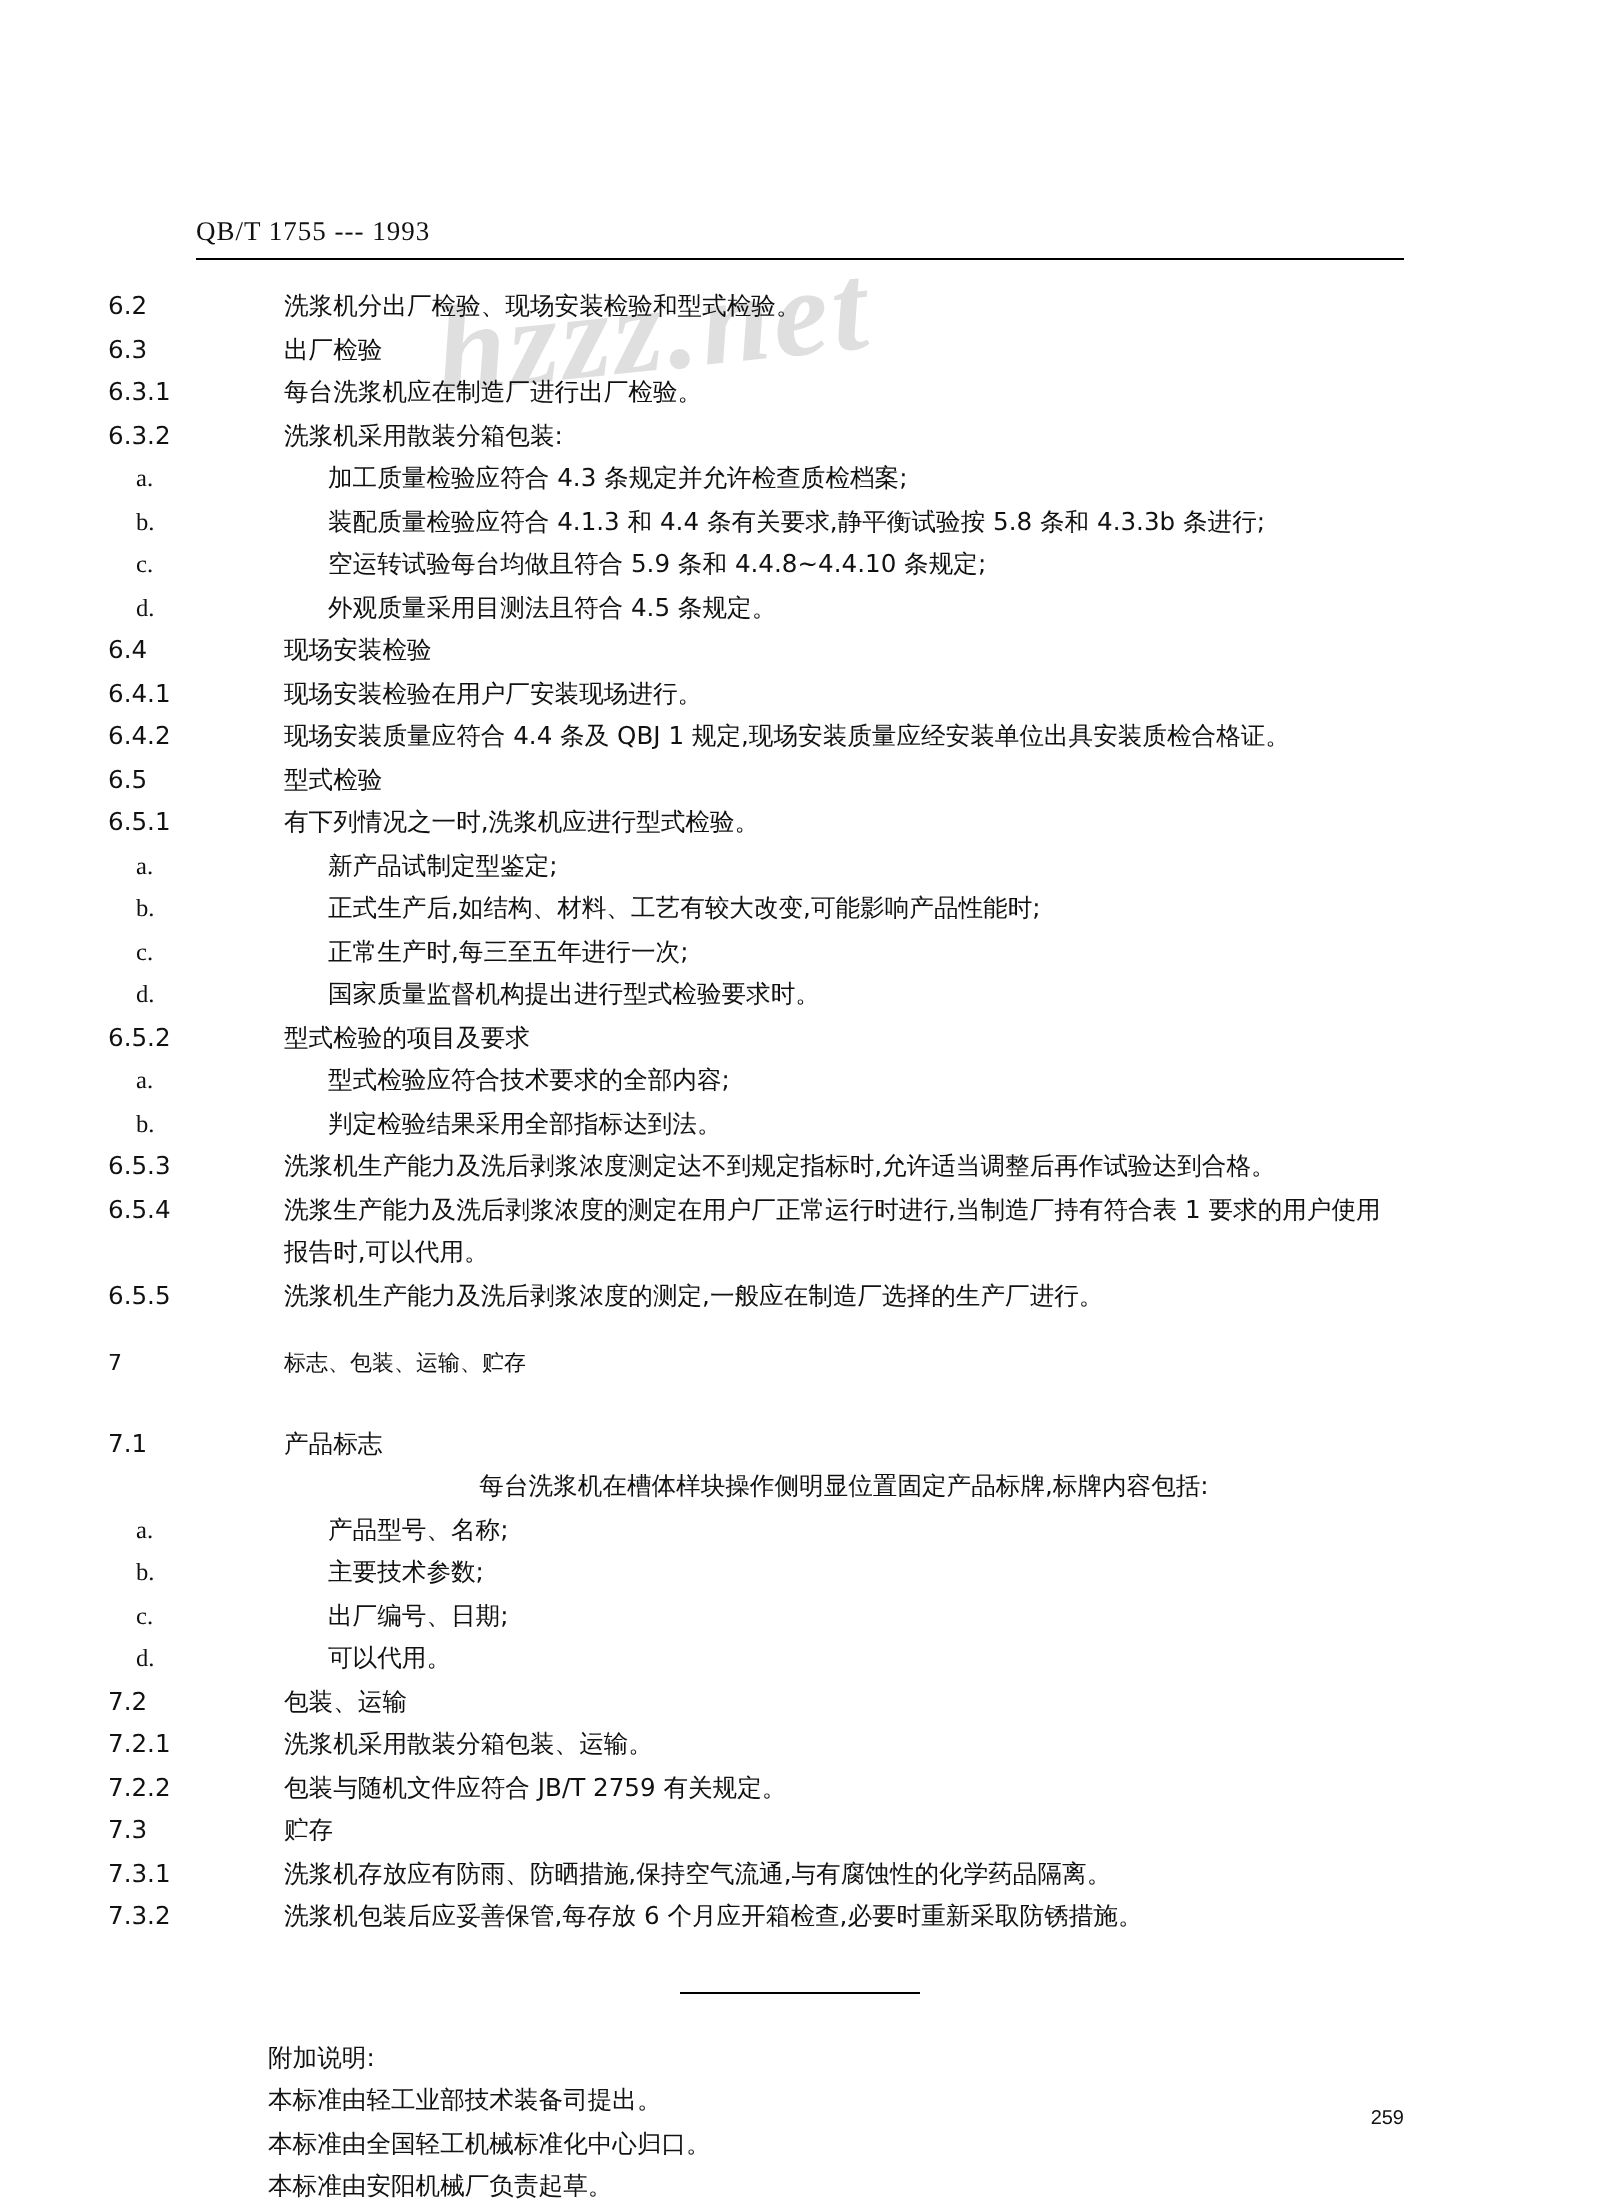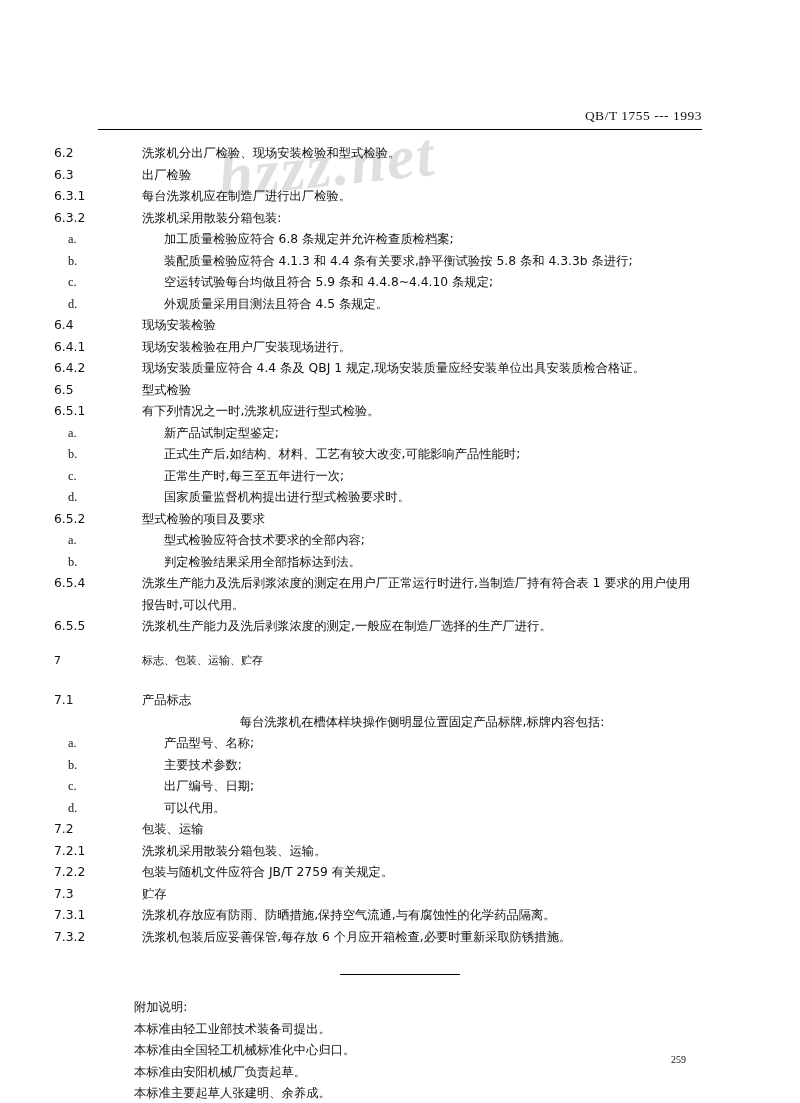--- a/index.html
+++ b/index.html
@@ -22,21 +22,21 @@
     height: 1103px;
     background: #fff;
   }
   .content {
     position: absolute;
     left: 98px;
     top: 108px;
     width: 604px;
   }
   .header {
-    text-align: right;
+    text-align: left;
     font-size: 13.5px;
     letter-spacing: 0.5px;
     padding-bottom: 5px;
     font-family: "Liberation Serif", "DejaVu Serif", serif;
   }
   .rule {
     border-bottom: 1.4px solid #000;
     margin-bottom: 13px;
   }
   .body-text {
@@ -83,24 +83,24 @@
     border-bottom: 1.2px solid #000;
     vertical-align: middle;
   }
   .appendix {
     padding-left: 36px;
     font-size: 12.3px;
     line-height: 21.5px;
   }
   .pagenum {
     position: absolute;
-    right: 114px;
+    right: 98px;
     bottom: 38px;
     font-size: 10px;
-    font-family: Liberation Serif, serif;
+    font-family: Liberation Sans, sans-serif;
   }
   .watermark {
     position: absolute;
     left: 218px;
     top: 130px;
     font-size: 62px;
     font-weight: bold;
     font-style: italic;
     font-family: "Liberation Serif", "DejaVu Serif", serif;
     color: rgba(150, 150, 150, 0.30);
@@ -123,36 +123,37 @@
     <div class="header">
       <span>QB/T  1755 --- 1993</span>
     </div>
     <div class="rule"></div>
 
     <div class="body-text" id="body-container">
         <div class="line hang"><span class="numwide">6.2</span><span>洗浆机分出厂检验、现场安装检验和型式检验。</span></div>
         <div class="line hang"><span class="numwide">6.3</span><span>出厂检验</span></div>
         <div class="line hang"><span class="numwide">6.3.1</span><span>每台洗浆机应在制造厂进行出厂检验。</span></div>
         <div class="line hang"><span class="numwide">6.3.2</span><span>洗浆机采用散装分箱包装:</span></div>
-        <div class="line hang2"><span style="display: inline-block; width: 36px;"></span><span class="abc">a.</span><span>加工质量检验应符合 6.8 条规定并允许检查质检档案;</span></div>
+        <div class="line hang2"><span style="display: inline-block; width: 36px;"></span><span class="abc">a.</span><span>加工质量检验应符合 4.3 条规定并允许检查质检档案;</span></div>
         <div class="line hang2"><span style="display: inline-block; width: 36px;"></span><span class="abc">b.</span><span>装配质量检验应符合 4.1.3 和 4.4 条有关要求,静平衡试验按 5.8 条和 4.3.3b 条进行;</span></div>
         <div class="line hang2"><span style="display: inline-block; width: 36px;"></span><span class="abc">c.</span><span>空运转试验每台均做且符合 5.9 条和 4.4.8~4.4.10 条规定;</span></div>
         <div class="line hang2"><span style="display: inline-block; width: 36px;"></span><span class="abc">d.</span><span>外观质量采用目测法且符合 4.5 条规定。</span></div>
         <div class="line hang"><span class="numwide">6.4</span><span>现场安装检验</span></div>
         <div class="line hang"><span class="numwide">6.4.1</span><span>现场安装检验在用户厂安装现场进行。</span></div>
         <div class="line hang"><span class="numwide">6.4.2</span><span>现场安装质量应符合 4.4 条及 QBJ 1 规定,现场安装质量应经安装单位出具安装质检合格证。</span></div>
         <div class="line hang"><span class="numwide">6.5</span><span>型式检验</span></div>
         <div class="line hang"><span class="numwide">6.5.1</span><span>有下列情况之一时,洗浆机应进行型式检验。</span></div>
         <div class="line hang2"><span style="display: inline-block; width: 36px;"></span><span class="abc">a.</span><span>新产品试制定型鉴定;</span></div>
         <div class="line hang2"><span style="display: inline-block; width: 36px;"></span><span class="abc">b.</span><span>正式生产后,如结构、材料、工艺有较大改变,可能影响产品性能时;</span></div>
         <div class="line hang2"><span style="display: inline-block; width: 36px;"></span><span class="abc">c.</span><span>正常生产时,每三至五年进行一次;</span></div>
         <div class="line hang2"><span style="display: inline-block; width: 36px;"></span><span class="abc">d.</span><span>国家质量监督机构提出进行型式检验要求时。</span></div>
         <div class="line hang"><span class="numwide">6.5.2</span><span>型式检验的项目及要求</span></div>
         <div class="line hang2"><span style="display: inline-block; width: 36px;"></span><span class="abc">a.</span><span>型式检验应符合技术要求的全部内容;</span></div>
         <div class="line hang2"><span style="display: inline-block; width: 36px;"></span><span class="abc">b.</span><span>判定检验结果采用全部指标达到法。</span></div>
+        <div class="line hang"><span class="numwide">6.5.3</span><span>洗浆机生产能力及洗后剥浆浓度测定达不到规定指标时,允许适当调整后再作试验达到合格。</span></div>
         <div class="line hang"><span class="numwide">6.5.4</span><span>洗浆生产能力及洗后剥浆浓度的测定在用户厂正常运行时进行,当制造厂持有符合表 1 要求的用户使用报告时,可以代用。</span></div>
         <div class="line hang"><span class="numwide">6.5.5</span><span>洗浆机生产能力及洗后剥浆浓度的测定,一般应在制造厂选择的生产厂进行。</span></div>
         <div class="line hang sec-title"><span class="numwide">7</span><span>标志、包装、运输、贮存</span></div>
         <div class="line hang"><span class="numwide">7.1</span><span>产品标志</span></div>
         <div class="line indent2"><span>每台洗浆机在槽体样块操作侧明显位置固定产品标牌,标牌内容包括:</span></div>
         <div class="line hang2"><span style="display: inline-block; width: 36px;"></span><span class="abc">a.</span><span>产品型号、名称;</span></div>
         <div class="line hang2"><span style="display: inline-block; width: 36px;"></span><span class="abc">b.</span><span>主要技术参数;</span></div>
         <div class="line hang2"><span style="display: inline-block; width: 36px;"></span><span class="abc">c.</span><span>出厂编号、日期;</span></div>
         <div class="line hang2"><span style="display: inline-block; width: 36px;"></span><span class="abc">d.</span><span>可以代用。</span></div>
         <div class="line hang"><span class="numwide">7.2</span><span>包装、运输</span></div>

